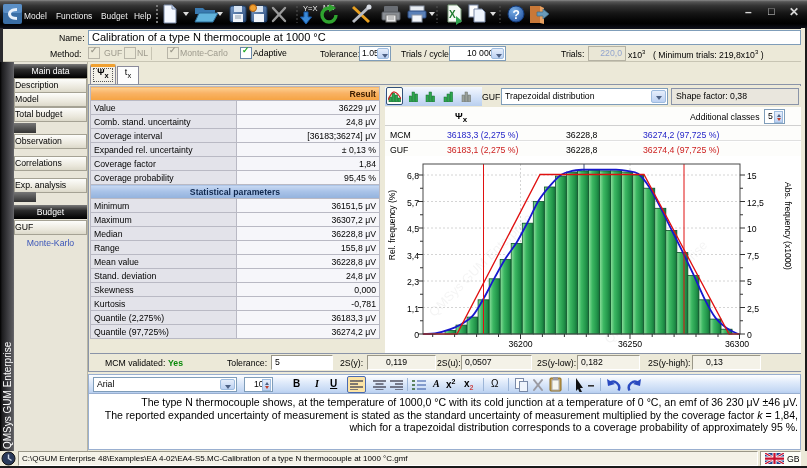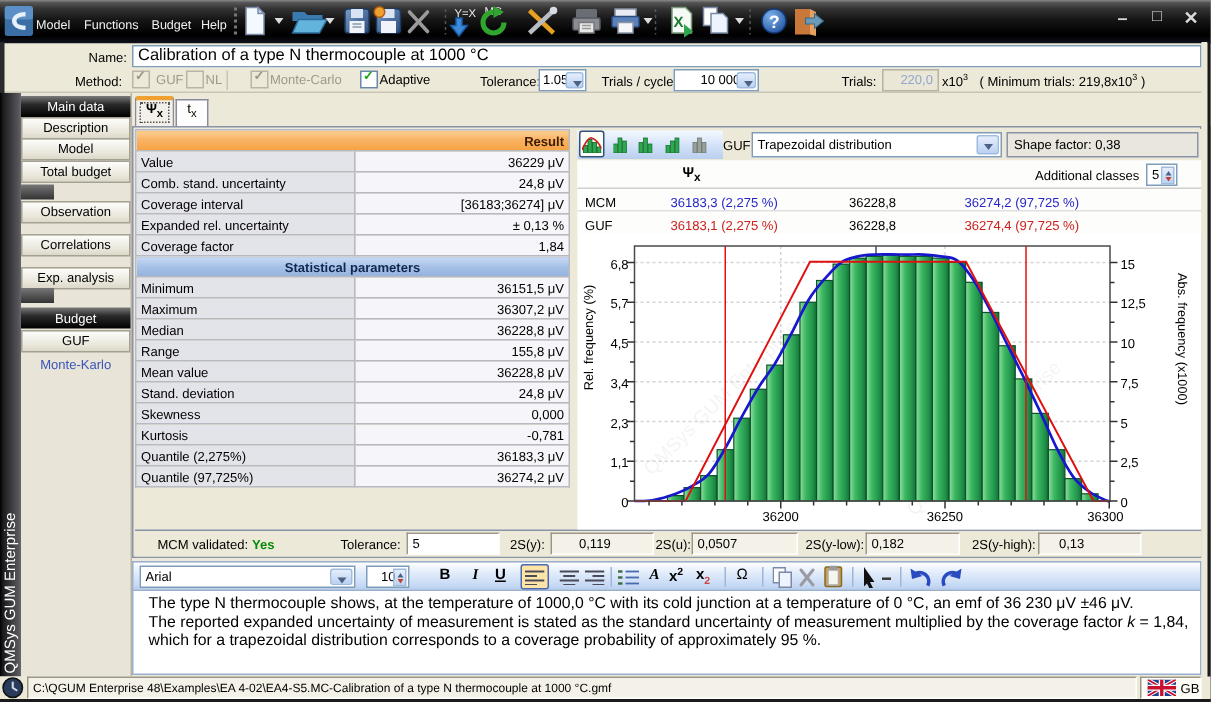--- a/index.html
+++ b/index.html
@@ -31,21 +31,21 @@
   border-left:2.5px solid transparent; border-right:2.5px solid transparent; border-top:3px solid #c04030; }
 .cb { position:absolute; width:12px; height:12px; border:1px solid #6a88a8; background:#fff; }
 .cb.dis { border-color:#b8b5a8; background:#ece9d8; }
 .check { position:absolute; font-weight:bold; }
 
 
 #strip { left:0; top:62px; width:14px; height:389px; background:linear-gradient(90deg,#000 0%,#1c1c1e 15%,#3c3c40 55%,#58585c 90%,#6a6a6e 100%); }
 #striptext { color:#fff; font-size:10px; white-space:nowrap; transform:rotate(-90deg); transform-origin:0 0; left:2px; top:449px; width:300px; }
 #sidebar { left:14px; top:62px; width:74px; height:389px; background:#e8e5d8; border-right:1px solid #b8b5a4; }
 .sbhdr { left:0; width:73px; height:14px; background:linear-gradient(#7a7a7a,#2a2a2a 40%,#000); color:#fff; text-align:center; line-height:14px; font-size:8.7px; }
-.sbbtn { left:0; width:73px; height:15px; background:linear-gradient(#fdfdfb,#e9e6da 70%,#dcd9ca); border:1px solid #a5a294; text-align:center; line-height:13px; font-size:8.7px; }
+.sbbtn { left:0; width:73px; height:15px; background:linear-gradient(#fdfdfb,#e9e6da 70%,#dcd9ca); border:1px solid #a5a294; text-align:left; line-height:13px; font-size:8.7px; }
 .sbsq { left:0; width:22px; height:10px; background:linear-gradient(#777,#333); }
 
 
 #tabrow { left:88px; top:62px; width:719px; height:22px; background:#ece9d8; }
 .tab { position:absolute; border:1px solid #8a8a9a; border-bottom:none; background:#f4f2ea; text-align:center; font-size:9px; }
 #tab1 { left:2px; top:2px; width:26px; height:20px; background:#f2f0e8; border-top:3px solid #f0a030; border-radius:2px 2px 0 0; }
 #tab2 { left:29px; top:4px; width:22px; height:18px; background:#fdfdfd; }
 
 
 #mainpanel { left:88px; top:84px; width:713px; height:288px; background:#ece9d8; border:1px solid #8a94a8; }
@@ -66,21 +66,21 @@
 
 #chartpanel { left:296px; top:1px; width:416px; height:267px; background:#fff; }
 
 
 #edbar { left:88px; top:374px; width:713px; height:20px;
   background:linear-gradient(#fdfeff,#dde9fa 45%,#c6d9f4 85%,#b7cef0); border:1px solid #99afd0; }
 .tbtn { position:absolute; top:3px; font-size:10px; text-align:center; }
 .tsep { position:absolute; top:3px; width:1px; height:13px; background:#9db6d8; }
 
 
-#textarea { left:88px; top:394px; width:713px; height:56px; background:#fff; border:1px solid #99afd0; border-top:none; font-size:10.55px; }
+#textarea { left:88px; top:394px; width:713px; height:56px; background:#fff; border:1px solid #99afd0; border-top:none; font-size:10.55px;text-align:right; }
 
 
 #statusbar { left:0; top:451px; width:807px; height:15px; background:#ece9d8; }
 #statusedge { left:0; top:466px; width:807px; height:2px; background:#1a1a1a; }
 </style>
 </head>
 <body>
 <div class="win">
 
 <div class="abs" id="topbar"></div>
@@ -254,20 +254,24 @@
             <td class="hl">Coverage interval</td>
             <td class="hv">[36183;36274] μV</td>
           </tr>
     <tr>
             <td class="hl">Expanded rel. uncertainty</td>
             <td class="hv">± 0,13 %</td>
           </tr>
     <tr>
             <td class="hl">Coverage factor</td>
             <td class="hv">1,84</td>
+          </tr>
+    <tr>
+            <td class="hl">Coverage probability</td>
+            <td class="hv">95,45 %</td>
           </tr>
     <tr>
             <td class="hdr2" colspan="2">Statistical parameters</td>
           </tr>
     <tr>
             <td class="hl">Minimum</td>
             <td class="hv">36151,5 μV</td>
           </tr>
     <tr>
             <td class="hl">Maximum</td>

